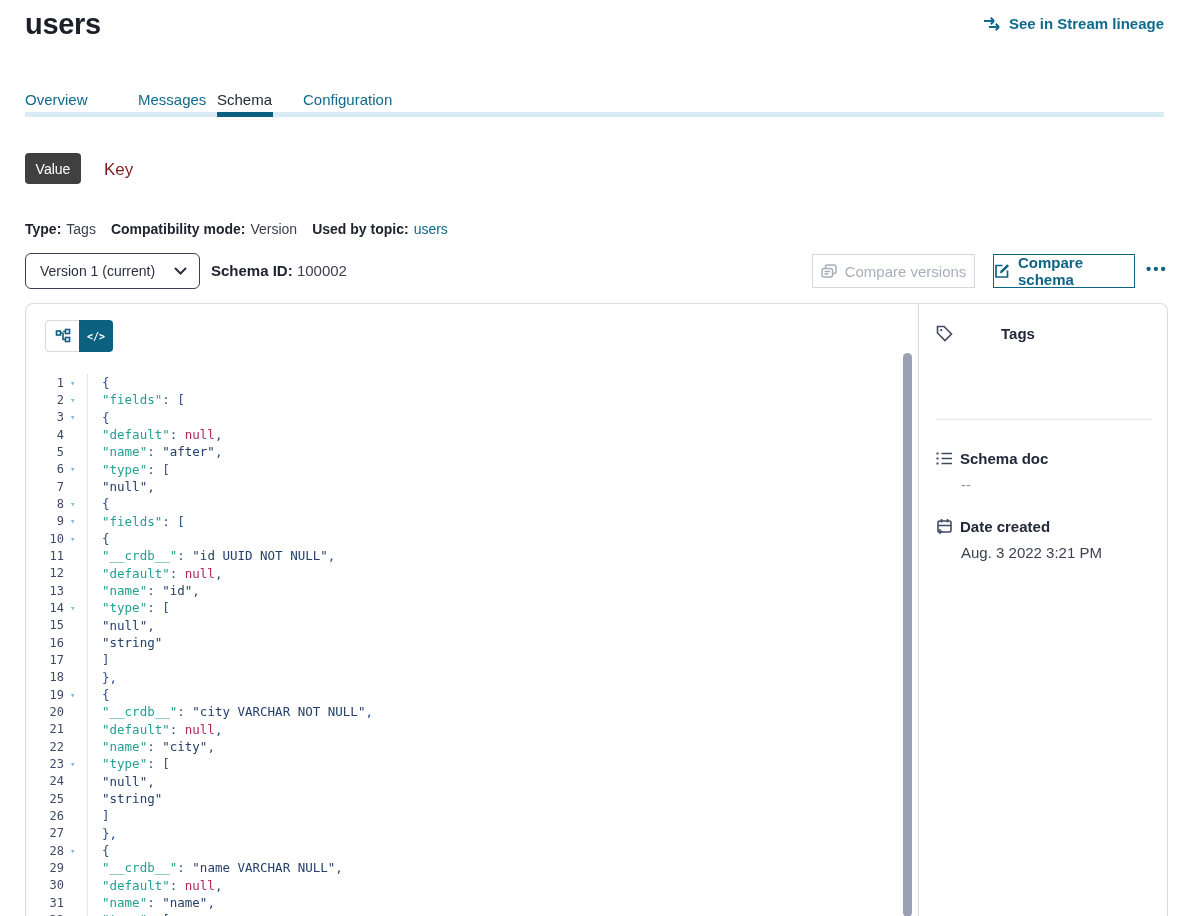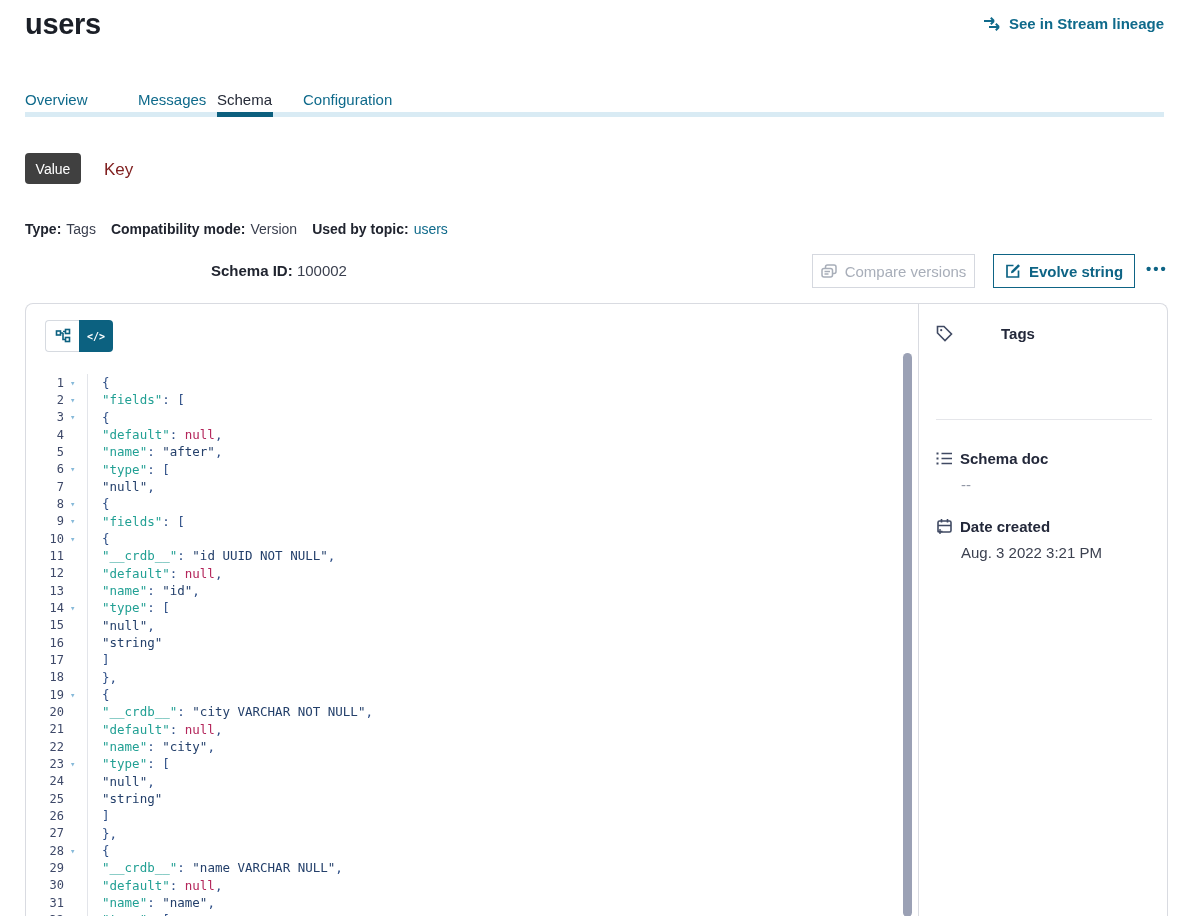--- a/index.html
+++ b/index.html
@@ -122,20 +122,28 @@
     <span class="meta-group">
       <b>Compatibility mode:</b>
       <span>Version</span>
     </span>
     <span class="meta-group">
       <b>Used by topic:</b>
       <span class="teal-link">users</span>
     </span>
   </div>
 
+  <div class="abs" id="version-select">
+    <span>Version 1 (current)</span>
+    <span>
+      <svg width="13" height="9" viewBox="0 0 13 9" fill="none" stroke="#2B3040" stroke-width="2" stroke-linecap="round">
+        <polyline points="1.5,1.5 6.5,6.5 11.5,1.5"></polyline>
+      </svg>
+    </span>
+  </div>
 
   <div class="abs" id="schema-id">
     <b>Schema ID:</b>
     <span>100002</span>
   </div>
 
   <div class="btn" id="compare-btn">
     <span>
       <svg width="16" height="15" viewBox="0 0 16 15" fill="none" stroke="#A8AEB9" stroke-width="1.5">
         <rect x="4.5" y="1" width="10.5" height="8.5" rx="2"></rect>
@@ -146,21 +154,21 @@
     <span>Compare versions</span>
   </div>
 
   <div class="btn" id="evolve-btn">
     <span>
       <svg width="16" height="16" viewBox="0 0 16 16" fill="none" stroke="#0E6485" stroke-width="1.7">
         <path d="M8.5 2.5 H2 V14 H13.5 V7.5"></path>
         <path d="M13.2 1.2 L15 3 L8.2 9.8 L6 10.2 L6.4 8 Z" fill="#0E6485" stroke="none"></path>
       </svg>
     </span>
-    <span>Evolve string</span>
+    <span>Compare schema</span>
   </div>
 
   <div class="abs" id="more-btn">•••</div>
 
   <div class="abs" id="panel">
 
     <div class="abs" id="view-toggle">
       <div id="tree-toggle">
         <span>
           <svg width="16" height="16" viewBox="0 0 16 16" fill="none" stroke="#0C6180" stroke-width="1.6">

